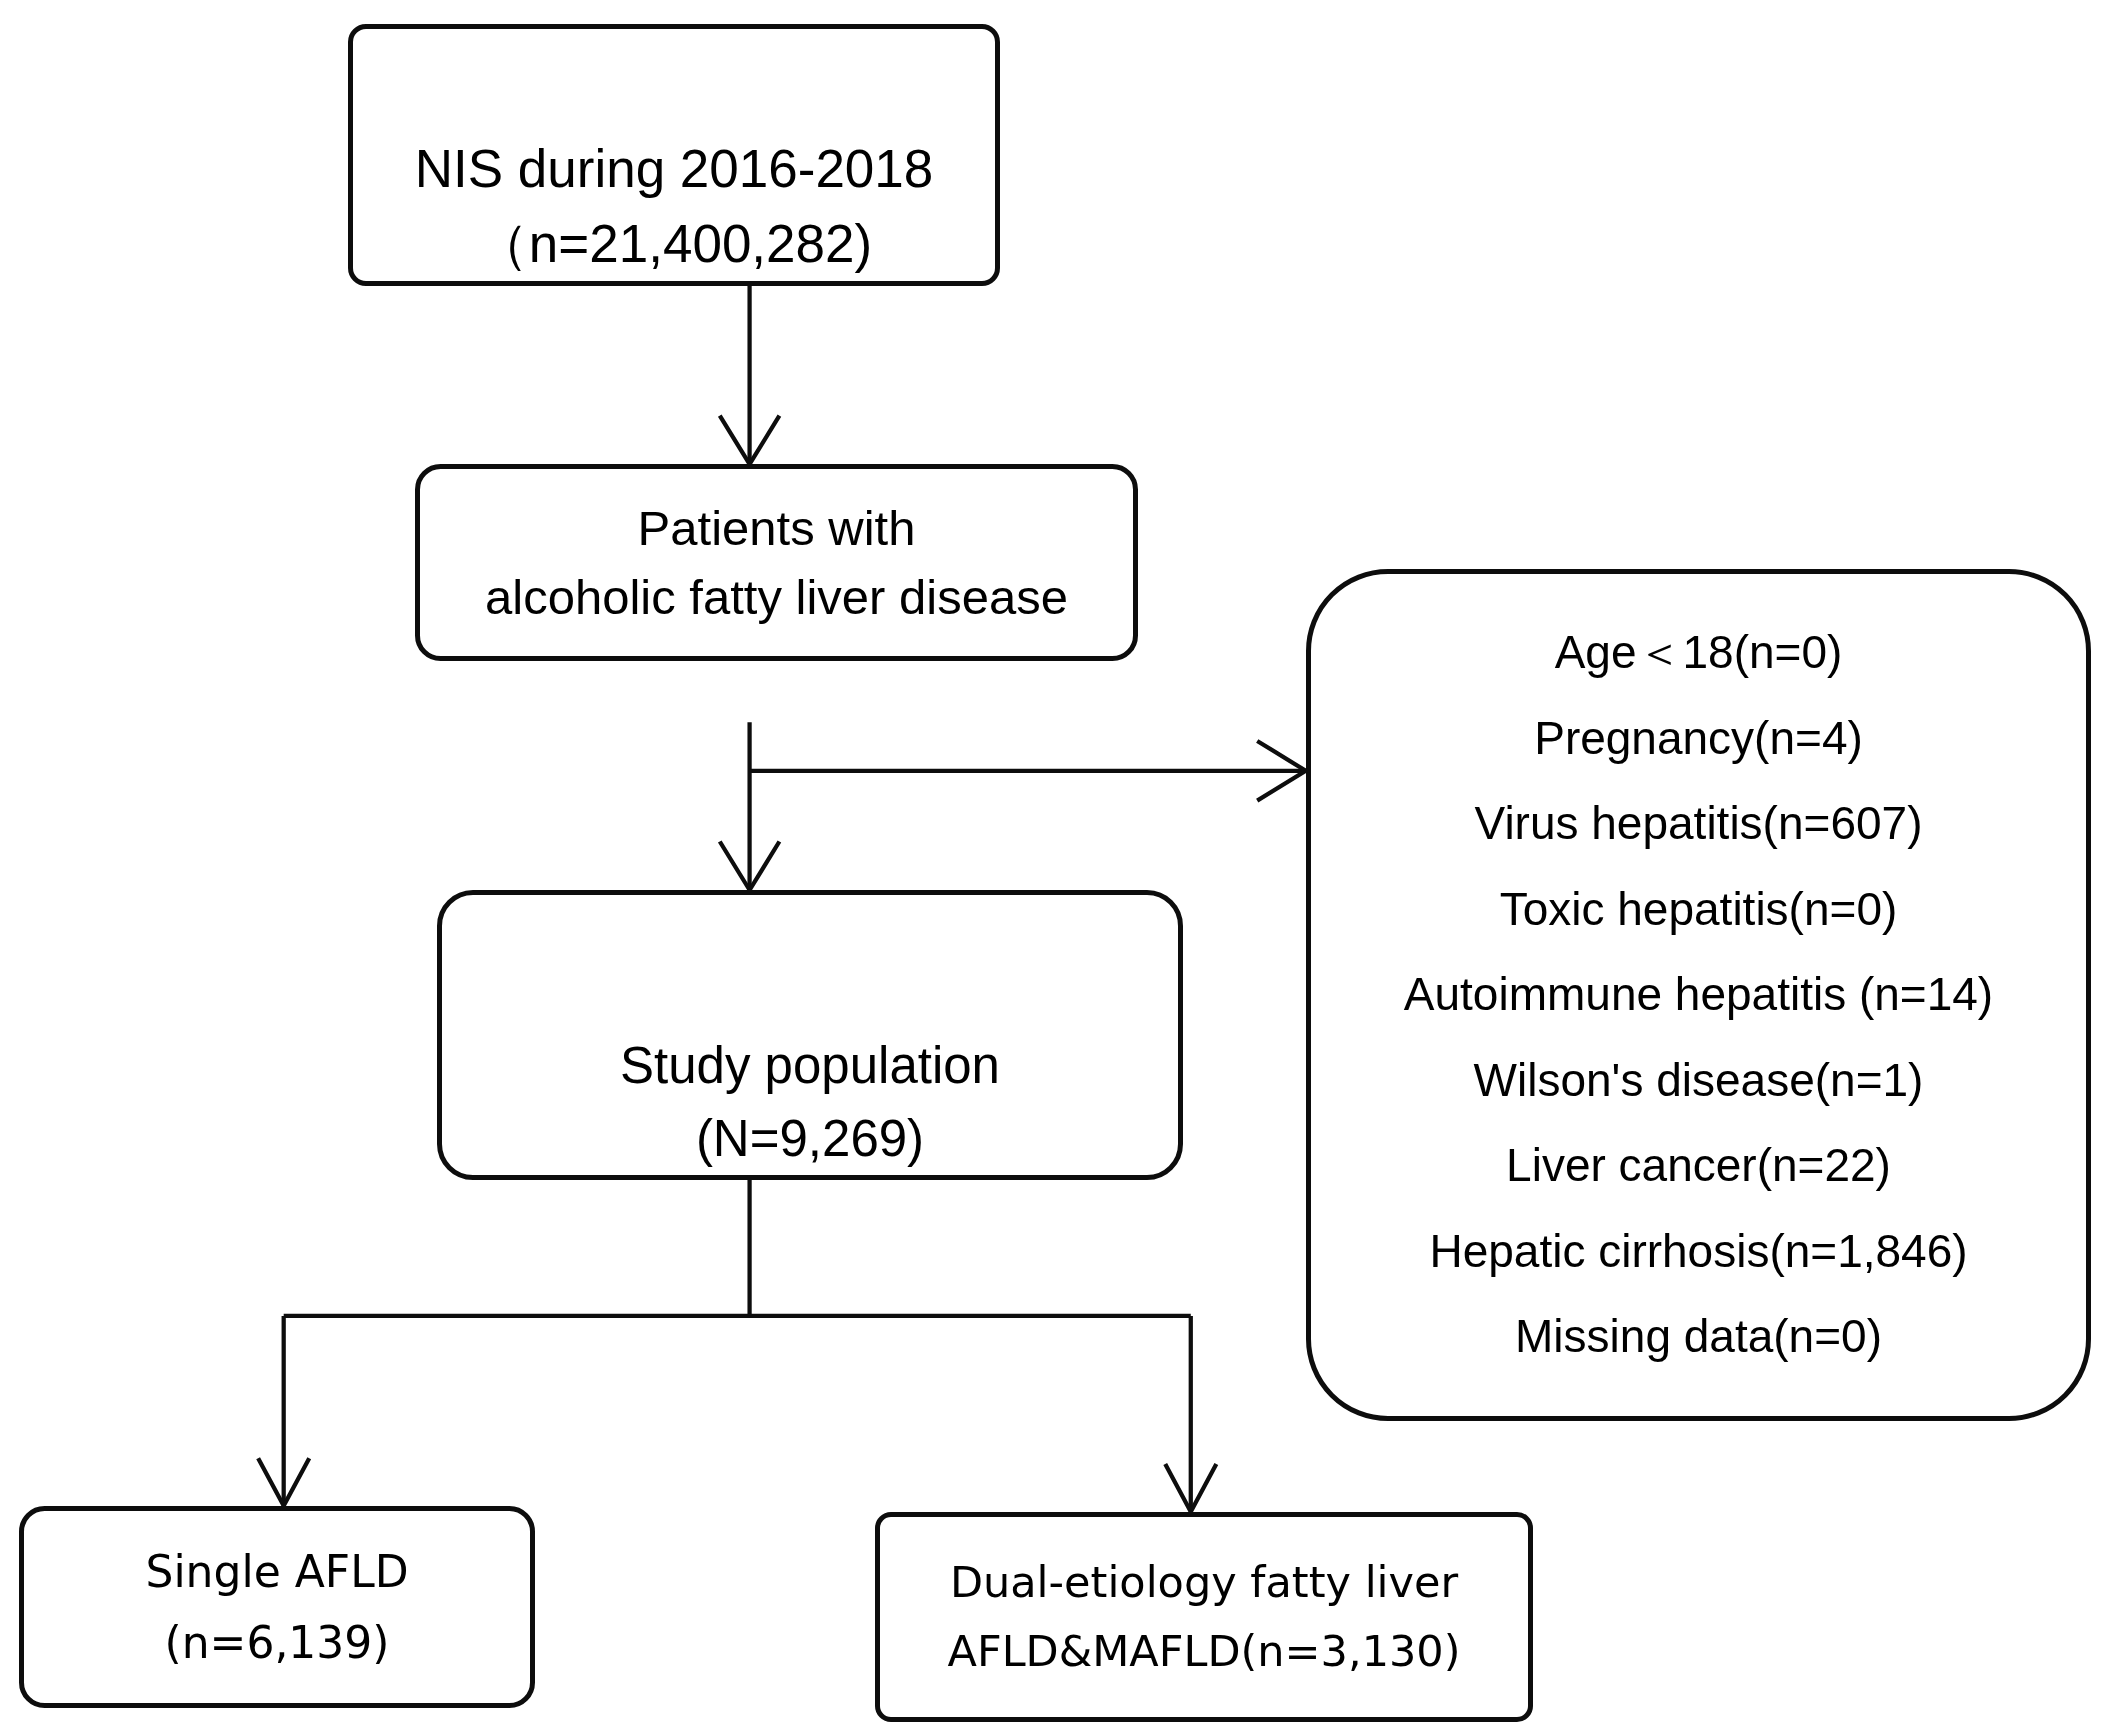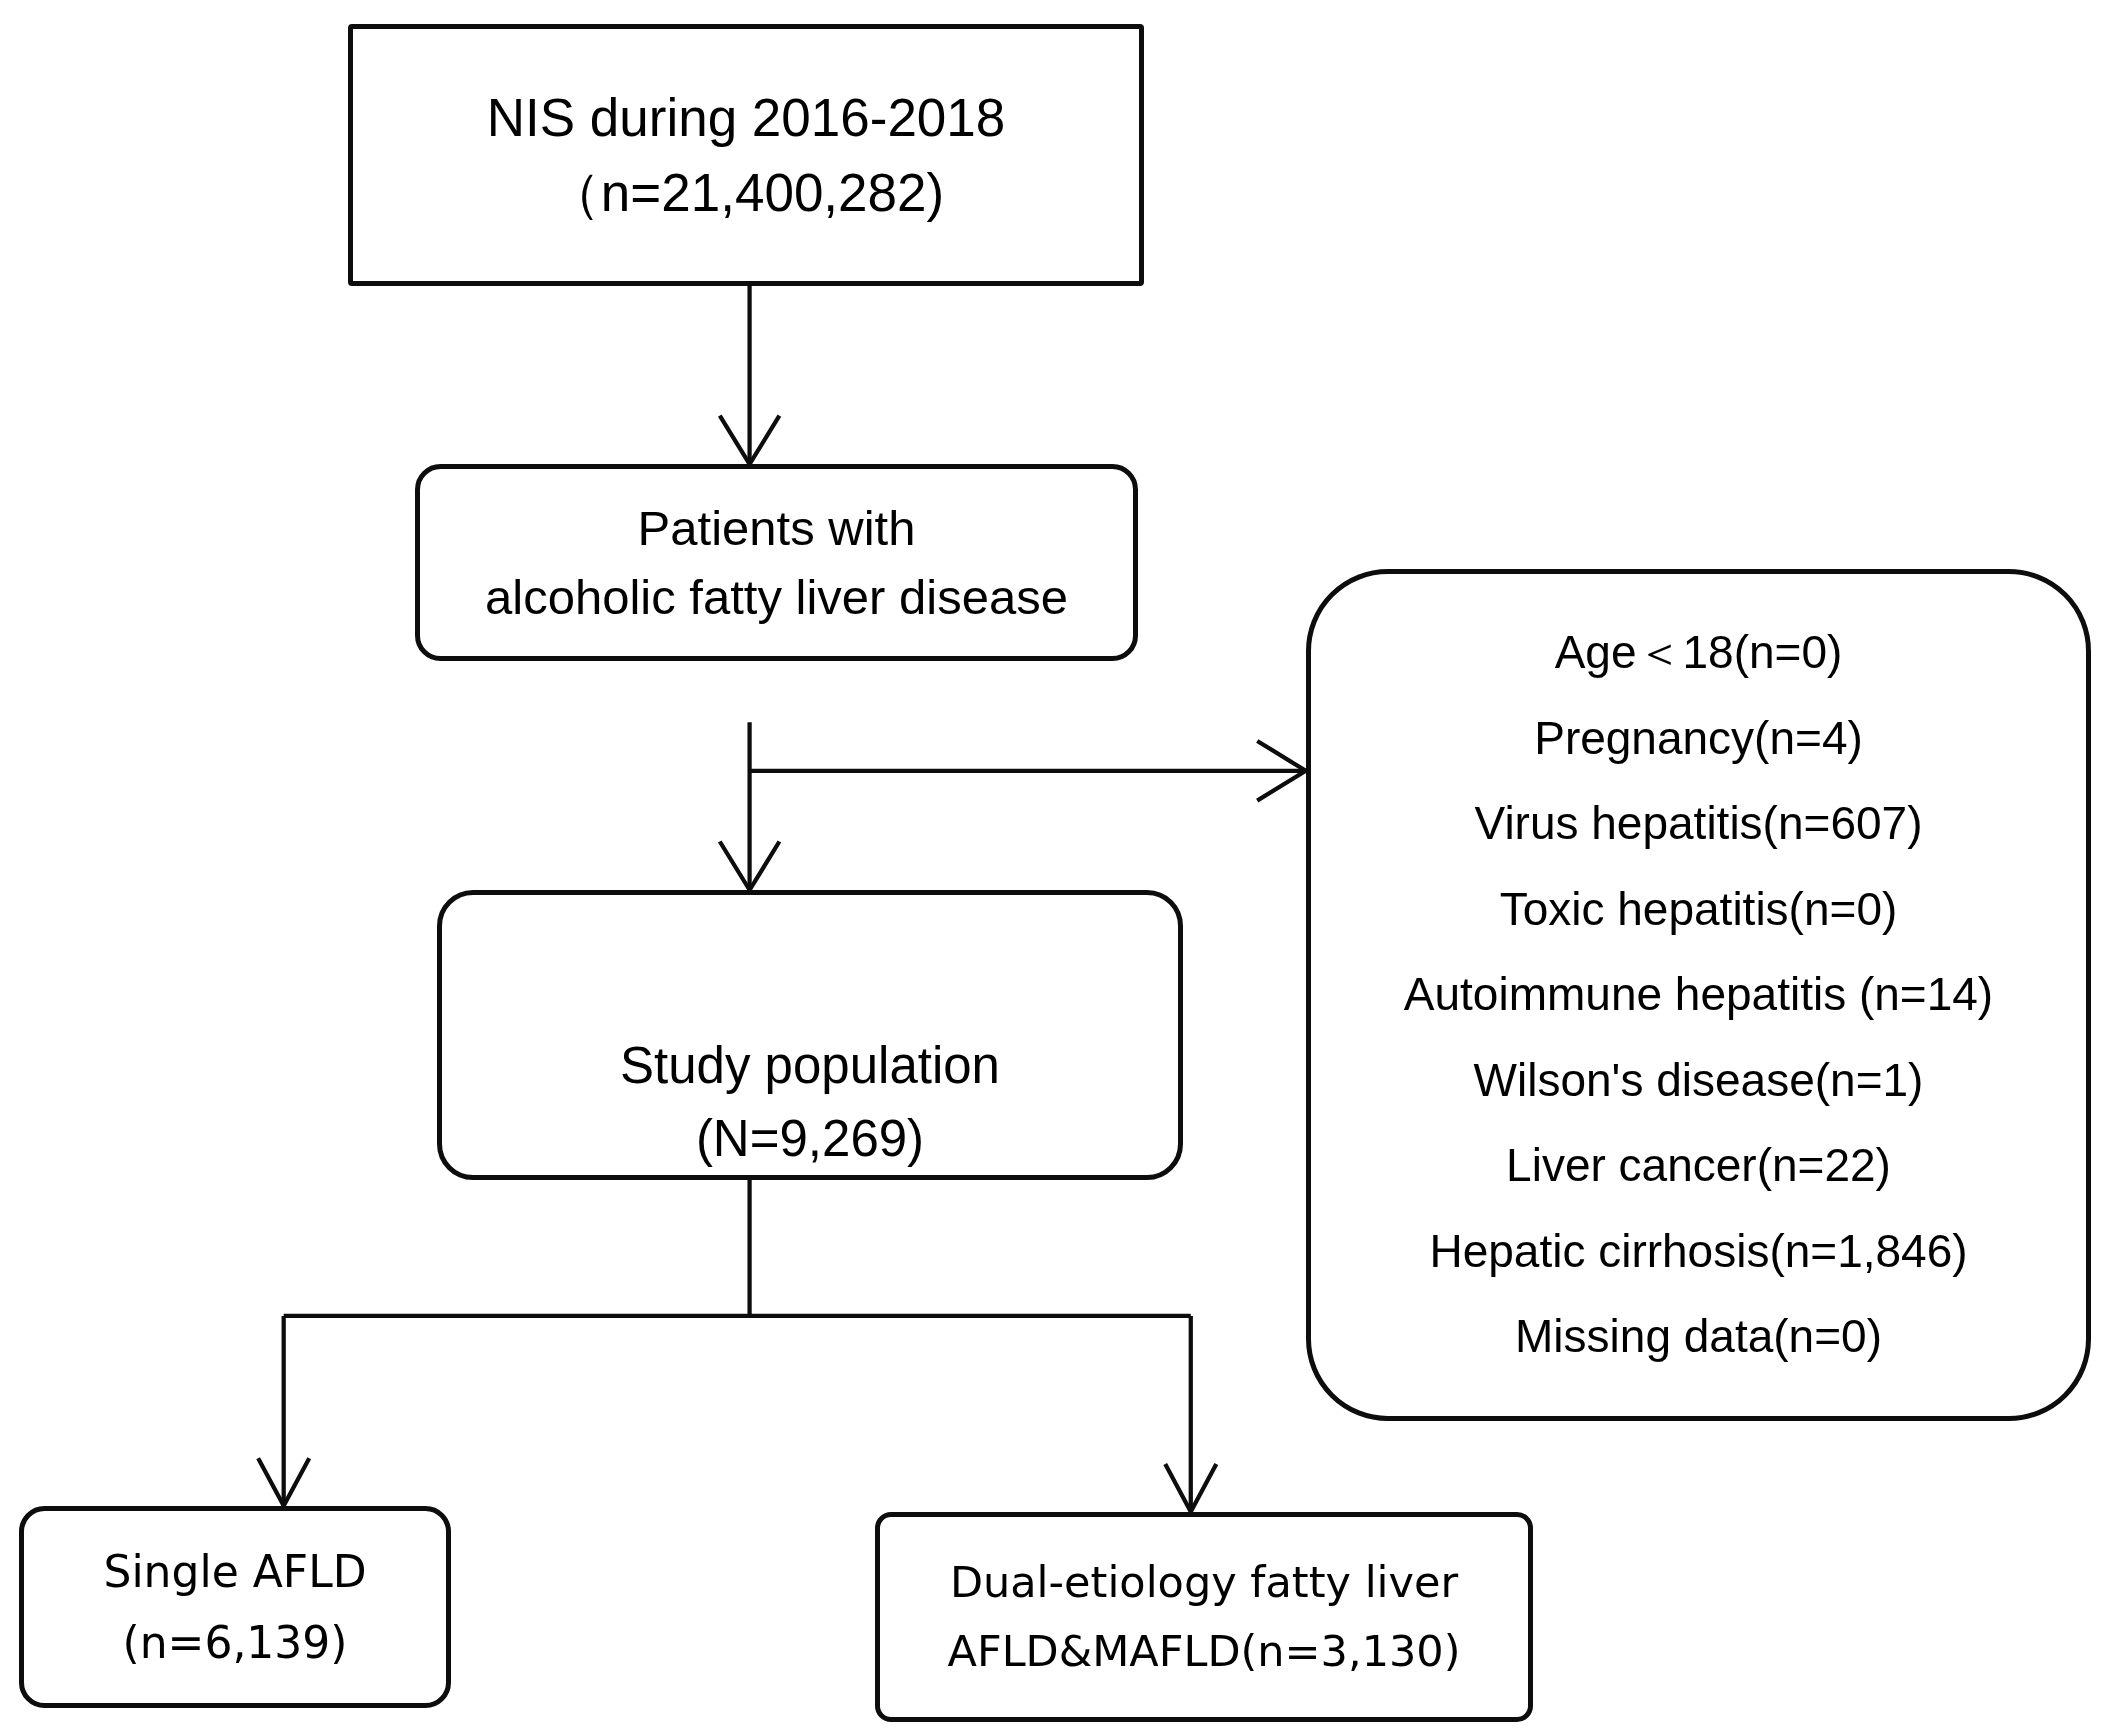--- a/index.html
+++ b/index.html
@@ -38,23 +38,24 @@
   }
   .node .line {
     display: block;
     white-space: pre;
     line-height: 1.38;
   }
 
   
   #node-source {
     left: 348px; top: 24px;
-    width: 796px; height: 262px;
-    border-radius: 4px;
+    width: 652px; height: 262px;
+    border-radius: 18px;
     font-size: 53px;
+    justify-content: flex-end;
   }
   #node-source .line { line-height: 1.42; }
 
   #node-afld {
     left: 415px; top: 464px;
     width: 723px; height: 197px;
     border-radius: 25.6px;
     font-size: 49px;
   }
   #node-afld .line { line-height: 1.40; }
@@ -73,21 +74,21 @@
     width: 785px; height: 852px;
     border-radius: 82px;
     font-size: 46px;
     justify-content: center;
     padding: 22px 12px;
   }
   #node-exclusions .line { line-height: 1.86; }
 
   #node-single {
     left: 19px; top: 1506px;
-    width: 432px; height: 202px;
+    width: 516px; height: 202px;
     border-radius: 25.6px;
     font-size: 44px;
     font-family: "DejaVu Sans", sans-serif;
   }
   #node-single .line { line-height: 1.62; }
 
   #node-dual {
     left: 875px; top: 1512px;
     width: 658px; height: 210px;
     border-radius: 16px;

